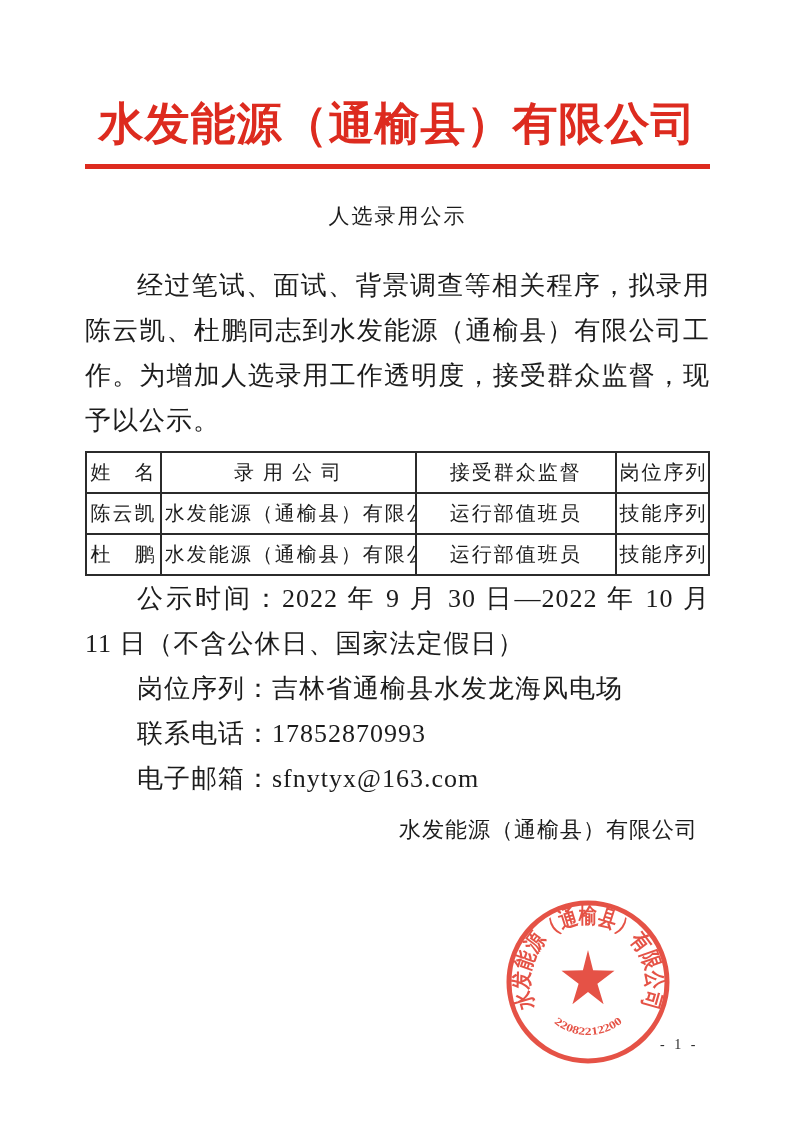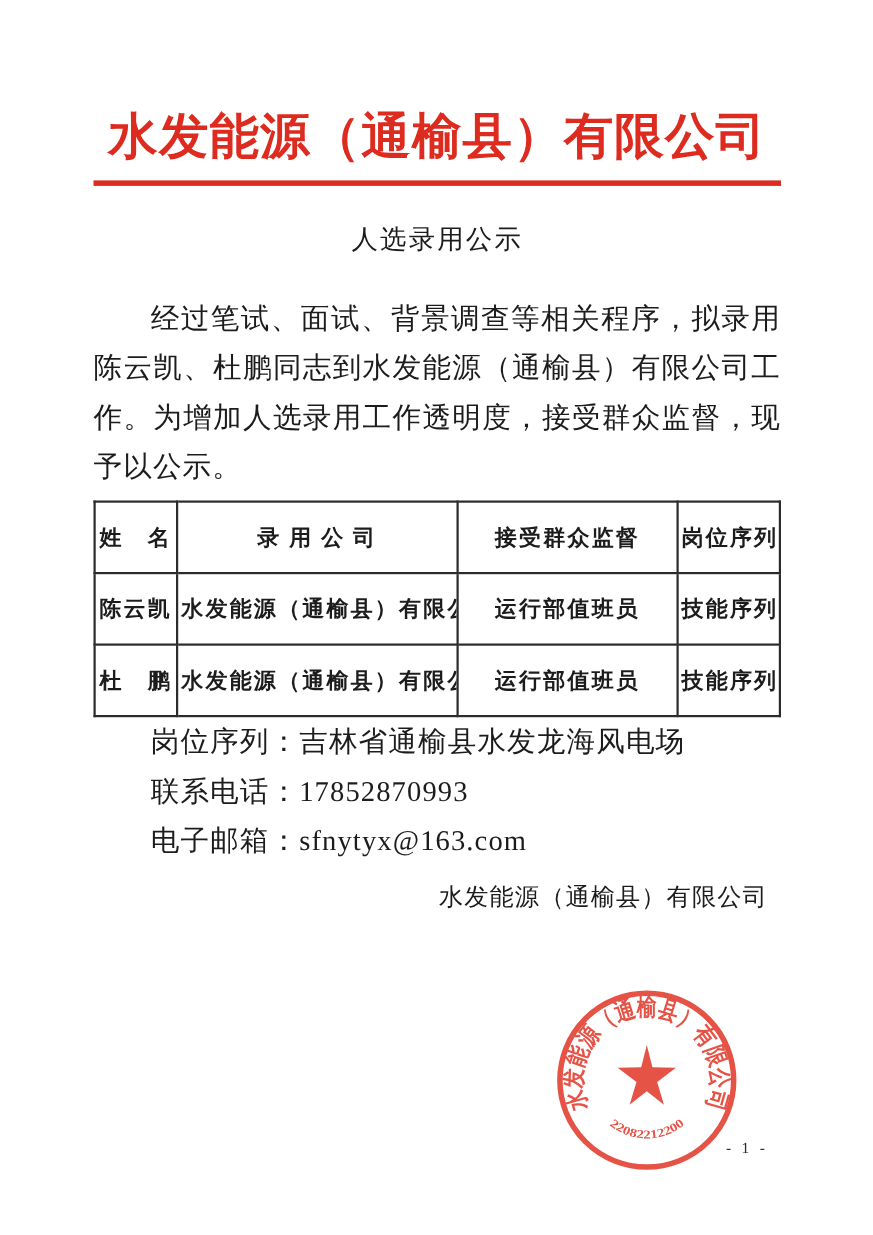--- a/index.html
+++ b/index.html
@@ -25,21 +25,21 @@
     line-height: 1.35;
     white-space: nowrap;
   }
   .title-rule {
     height: 5px;
     background: #dd2b1f;
     margin-top: 9px;
   }
   .doc-subtitle {
     text-align: center;
-    font-size: 24px;
+    font-size: 21px;
     letter-spacing: 2px;
     margin-top: 33px;
     line-height: 1.4;
   }
   .para {
     font-size: 26px;
     line-height: 45px;
     text-align: justify;
     text-indent: 2em;
     letter-spacing: 1px;
@@ -49,24 +49,24 @@
   .recruit-table {
     width: 100%;
     border-collapse: collapse;
     margin-top: 8px;
     table-layout: fixed;
   }
   .recruit-table th, .recruit-table td {
     border: 2px solid #2b2b2b;
     height: 39px;
     font-size: 20px;
-    font-weight: bold;
+    font-weight: normal;
     text-align: center;
     letter-spacing: 2px;
-    padding: 12px 3px;
+    padding: 0 3px;
     white-space: nowrap;
     overflow: hidden;
   }
   .col-name   { width: 12%; }
   .col-company{ width: 41%; }
   .col-dept   { width: 32%; }
   .col-series { width: 15%; }
   .signature {
     display: flex;
     flex-direction: column;
@@ -132,20 +132,21 @@
     <tr>
       <td>杜　鹏</td>
       <td>水发能源（通榆县）有限公司</td>
       <td>运行部值班员</td>
       <td>技能序列</td>
     </tr>
   </tbody>
     </table>
 
 
+  <p class="para">公示时间：2022 年 9 月 30 日—2022 年 10 月 11 日（不含公休日、国家法定假日）</p>
   <p class="para">岗位序列：吉林省通榆县水发龙海风电场</p>
   <p class="para">联系电话：17852870993</p>
   <p class="para">电子邮箱：sfnytyx@163.com</p>
 
   <div class="signature">
     <div>水发能源（通榆县）有限公司</div>
   </div>
 
 </div>
 

